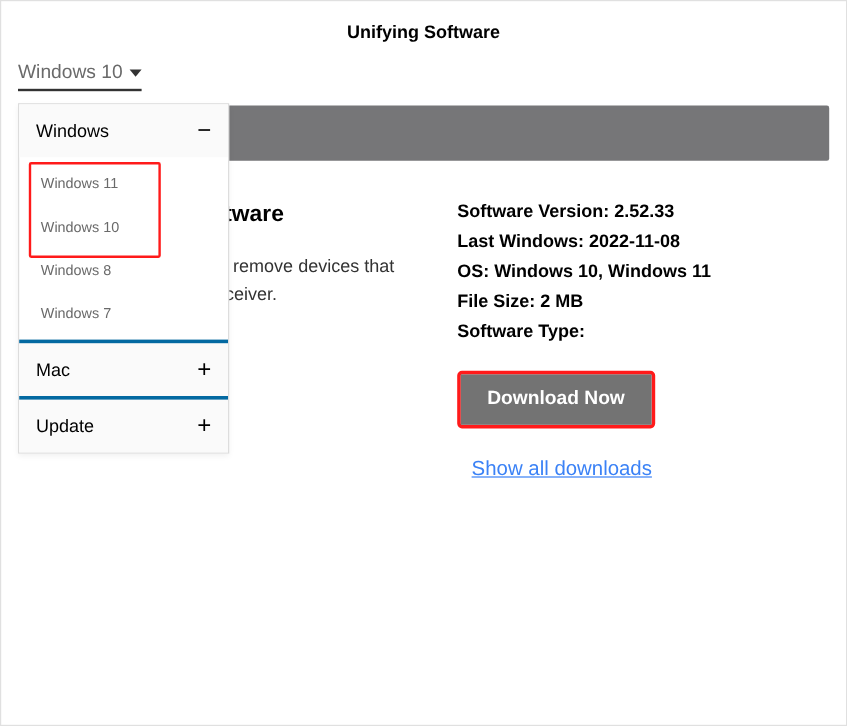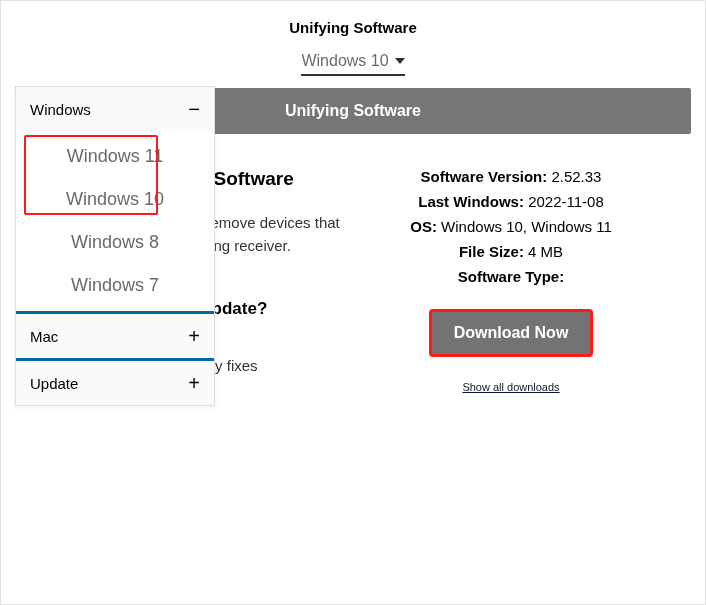--- a/index.html
+++ b/index.html
@@ -1,19 +1,18 @@
 <!DOCTYPE html>
 <html><head>
   <meta charset="utf-8">
   <style>
     * {
       margin: 0;
       padding: 0;
       box-sizing: border-box;
-      text-align: center;
     }
     body {
       font-family: -apple-system, BlinkMacSystemFont, "Segoe UI", Arial, sans-serif;
       background: #fff;
       width: 706px;
       height: 605px;
       position: relative;
       border: 1px solid #e0e0e0;
       overflow: hidden;
     }
@@ -94,52 +93,53 @@
     }
     .meta-line {
       font-size: 15px;
       color: #000;
       margin-bottom: 8px;
     }
     .meta-line .label {
       font-weight: 700;
     }
     .meta-line .value {
-      font-weight: 400;
+      font-weight: 700;
     }
     .download-wrap {
       margin-top: 16px;
       display: inline-block;
       border: 3px solid #ff1a1a;
       border-radius: 4px;
     }
     .download-btn {
       background: #737373;
       color: #fff;
       font-size: 16px;
       font-weight: 600;
       padding: 12px 22px;
       border: none;
       cursor: pointer;
       display: block;
     }
     .show-all {
       margin-top: 24px;
       display: inline-block;
-      color: #0f172a;
+      color: #3b82f6;
       text-decoration: underline;
-      font-size: 11px;
-      cursor: pointer;
+      font-size: 17px;
+      cursor: pointer;
+      margin-left: 12px;
     }
     
     .os-panel {
       position: absolute;
       top: 38px;
       left: 14px;
-      width: 200px;
+      width: 176px;
       background: #fff;
       border: 1px solid #ddd;
       box-shadow: 0 2px 5px rgba(0,0,0,0.06);
       z-index: 10;
     }
     .os-group-header {
       display: flex;
       align-items: center;
       justify-content: space-between;
       padding: 12px 14px;
@@ -157,21 +157,21 @@
       font-weight: 400;
       line-height: 1;
       color: #000;
     }
     .os-sublist {
       position: relative;
       padding: 4px 8px 4px 8px;
     }
     .os-option {
       padding: 11px 10px;
-      font-size: 18px;
+      font-size: 12px;
       color: #6a6a6a;
       cursor: pointer;
     }
     .highlight-box {
       position: absolute;
       top: 4px;
       left: 8px;
       right: 56px;
       height: 80px;
       border: 2px solid #ff1a1a;
@@ -210,21 +210,21 @@
       <div class="meta-line">
         <span class="label">Last Windows:</span>
         <span class="value">2022-11-08</span>
       </div>
       <div class="meta-line">
         <span class="label">OS:</span>
         <span class="value">Windows 10, Windows 11</span>
       </div>
       <div class="meta-line">
         <span class="label">File Size:</span>
-        <span class="value">4 MB</span>
+        <span class="value">2 MB</span>
       </div>
       <div class="meta-line">
         <span class="label">Software Type:</span>
         <span class="value"></span>
       </div>
 
       <div class="download-wrap">
         <button class="download-btn">Download Now</button>
       </div>
       <div>

